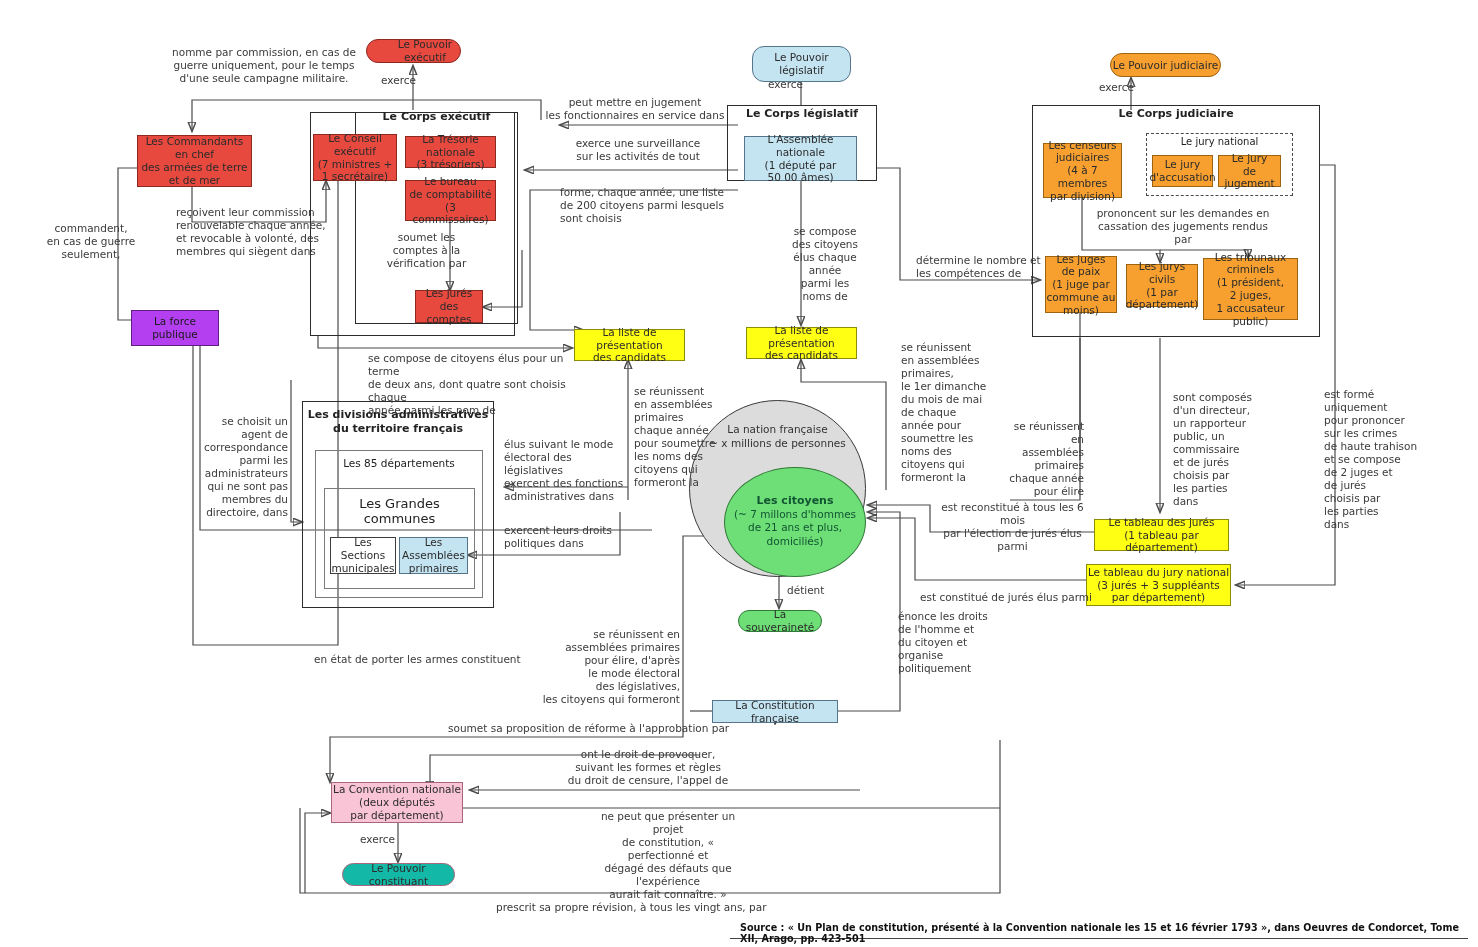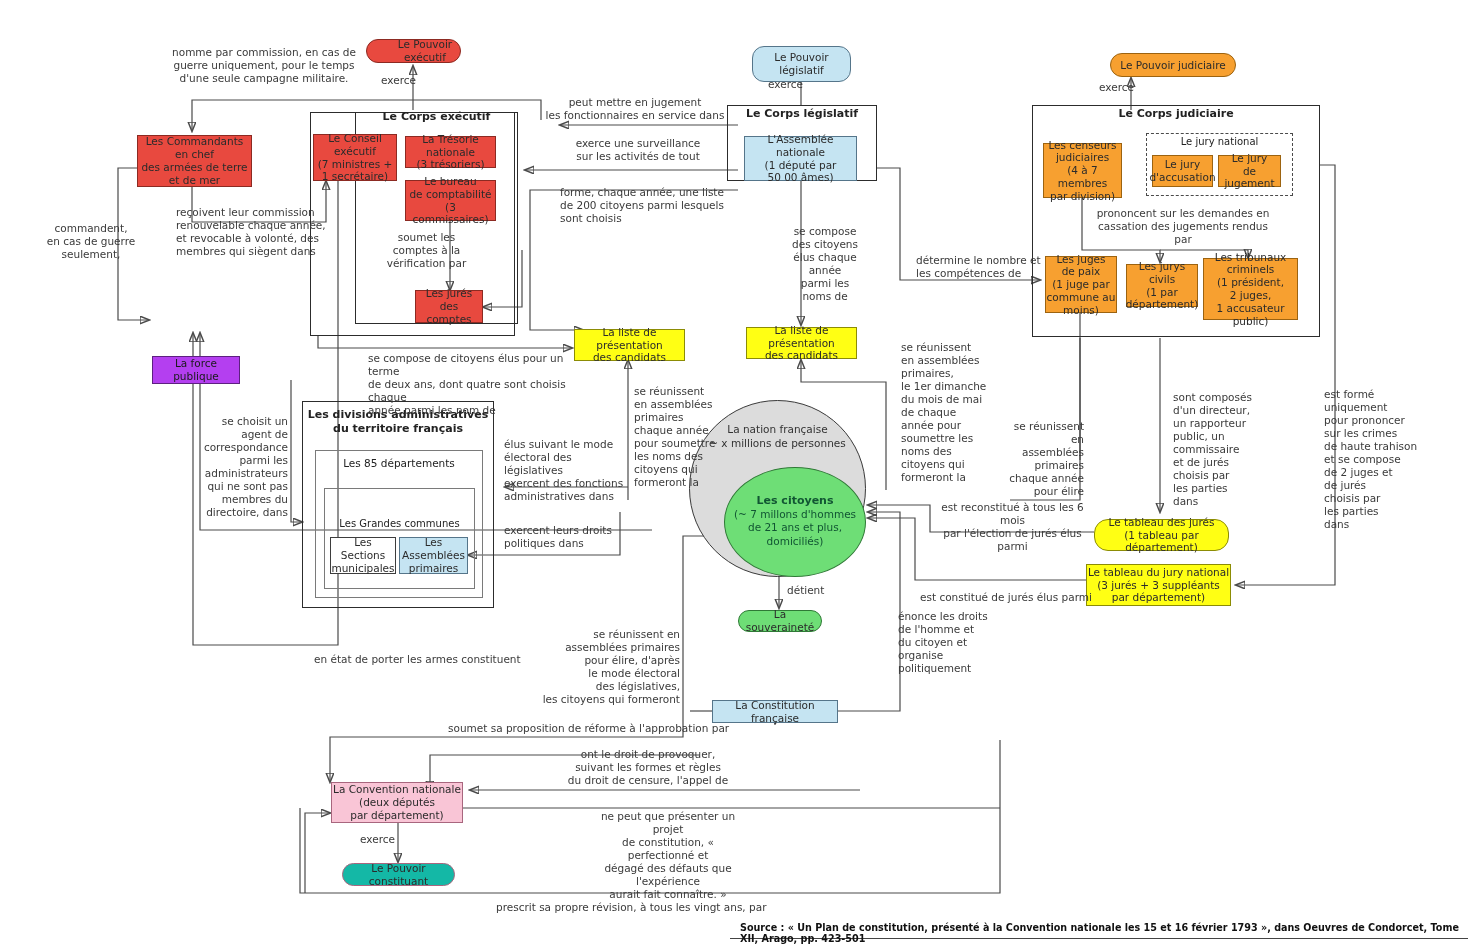--- a/index.html
+++ b/index.html
@@ -143,42 +143,42 @@
   <div class="grp-title" style="left:1146px;top:136px;width:147px;text-align:center;font-size:10px;">Le jury national</div>
 
   <div class="grp" style="left:302px;top:401px;width:192px;height:207px;"></div>
   <div class="grp-title b c" style="left:302px;top:408px;width:192px;line-height:14px;white-space:pre-line;">Les divisions administratives
 du territoire français</div>
 
   <div class="grp thin" style="left:315px;top:450px;width:168px;height:148px;"></div>
   <div class="grp-title c" style="left:315px;top:457px;width:168px;font-size:10.5px;">Les 85 départements</div>
 
   <div class="grp thin" style="left:324px;top:488px;width:151px;height:101px;"></div>
-  <div class="grp-title c" style="left:324px;top:518px;width:151px;font-size:10px;">Les Grandes communes</div>
+  <div class="grp-title c" style="left:324px;top:496px;width:151px;font-size:13px;">Les Grandes communes</div>
 
   <div class="node pill redp" style="left:366px;top:39px;width:95px;height:24px;">Le Pouvoir exécutif</div>
   <div class="node pill bluep" style="left:752px;top:46px;width:99px;height:36px;">Le Pouvoir législatif</div>
-  <div class="node pill orangep" style="left:1110px;top:53px;width:126px;height:24px;">Le Pouvoir judiciaire</div>
+  <div class="node pill orangep" style="left:1110px;top:53px;width:111px;height:24px;">Le Pouvoir judiciaire</div>
   <div class="node pill pinkp" style="left:342px;top:863px;width:113px;height:23px;">Le Pouvoir constituant</div>
   <div class="node pill greenp" style="left:738px;top:610px;width:84px;height:22px;">La souveraineté</div>
 
   <div class="node red" style="left:137px;top:135px;width:115px;height:52px;">Les Commandants en chef
 des armées de terre
 et de mer</div>
   <div class="node red" style="left:313px;top:134px;width:84px;height:47px;">Le Conseil exécutif
 (7 ministres +
 1 secrétaire)</div>
   <div class="node red" style="left:405px;top:136px;width:91px;height:32px;">La Trésorie nationale
 (3 trésoriers)</div>
   <div class="node red" style="left:405px;top:180px;width:91px;height:41px;">Le bureau
 de comptabilité
 (3 commissaires)</div>
   <div class="node red" style="left:415px;top:290px;width:68px;height:33px;">Les jurés
 des comptes</div>
-  <div class="node purple" style="left:152px;top:310px;width:88px;height:28px;color:#1a1a1a;margin-top:46px;">La force publique</div>
+  <div class="node purple" style="left:131px;top:310px;width:88px;height:36px;color:#1a1a1a;">La force publique</div>
 
   <div class="node blue" style="left:744px;top:136px;width:113px;height:45px;">L'Assemblée nationale
 (1 député par
 50 00 âmes)</div>
 
   <div class="node orange" style="left:1043px;top:143px;width:79px;height:55px;">Les censeurs
 judiciaires
 (4 à 7 membres
 par division)</div>
   <div class="node orange" style="left:1152px;top:155px;width:61px;height:32px;">Le jury
@@ -197,21 +197,21 @@
   <div class="node orange" style="left:1203px;top:258px;width:95px;height:62px;">Les tribunaux
 criminels
 (1 président,
 2 juges,
 1 accusateur public)</div>
 
   <div class="node yellow" style="left:574px;top:329px;width:111px;height:32px;">La liste de présentation
 des  candidats</div>
   <div class="node yellow" style="left:746px;top:327px;width:111px;height:32px;">La liste de présentation
 des  candidats</div>
-  <div class="node yellow" style="left:1094px;top:519px;width:135px;height:32px;border-radius:14px;">Le tableau des jurés
+  <div class="node yellow" style="left:1094px;top:519px;width:135px;height:32px;">Le tableau des jurés
 (1 tableau par département)</div>
   <div class="node yellow" style="left:1086px;top:564px;width:145px;height:42px;">Le tableau du jury national
 (3 jurés + 3 suppléants
 par département)</div>
 
   <div class="node white" style="left:330px;top:537px;width:66px;height:37px;">Les Sections
 municipales</div>
   <div class="node blue" style="left:399px;top:537px;width:69px;height:37px;">Les Assemblées
 primaires</div>
 

